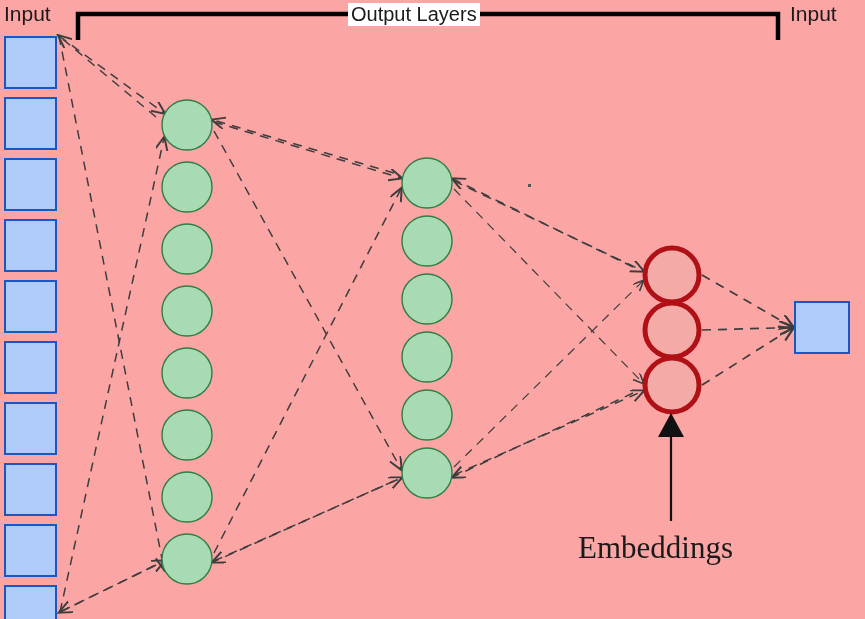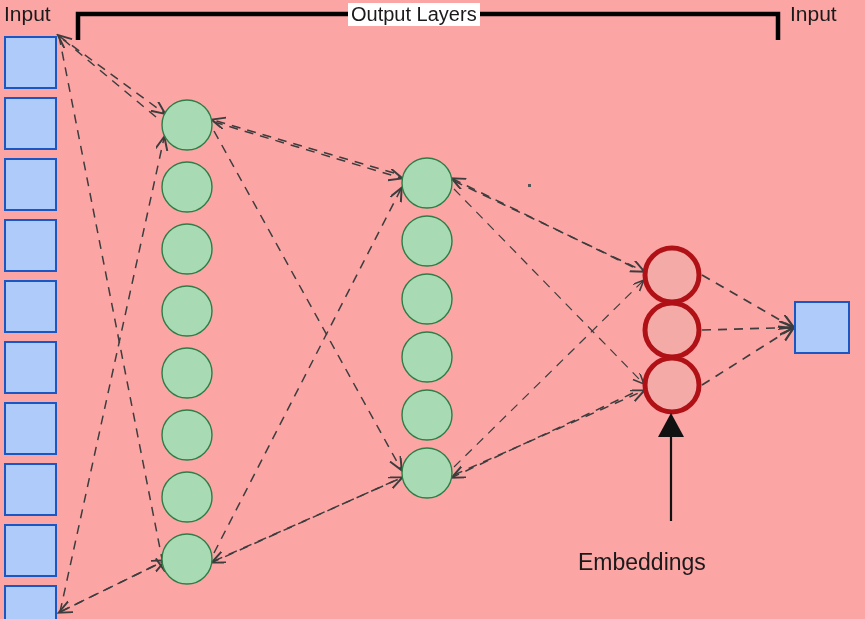--- a/index.html
+++ b/index.html
@@ -42,22 +42,23 @@
     background: #ffffff;
     padding: 0 3px;
   }
   #label-output {
     left: 790px;
     top: 2px;
     font-size: 21px;
   }
   #label-embeddings {
     left: 578px;
-    top: 549px;
-    font-size: 23px;
+    top: 530px;
+    font-size: 31px;
+    font-family: Liberation Serif, serif;
   }
 </style>
 </head>
 <body>
 
 <div id="diagram-root">
 
   <svg id="net-svg" viewBox="0 0 865 619">
     <defs>
       <marker id="arrow-open" markerWidth="10" markerHeight="10" refX="8" refY="4" orient="auto" markerUnits="strokeWidth">

